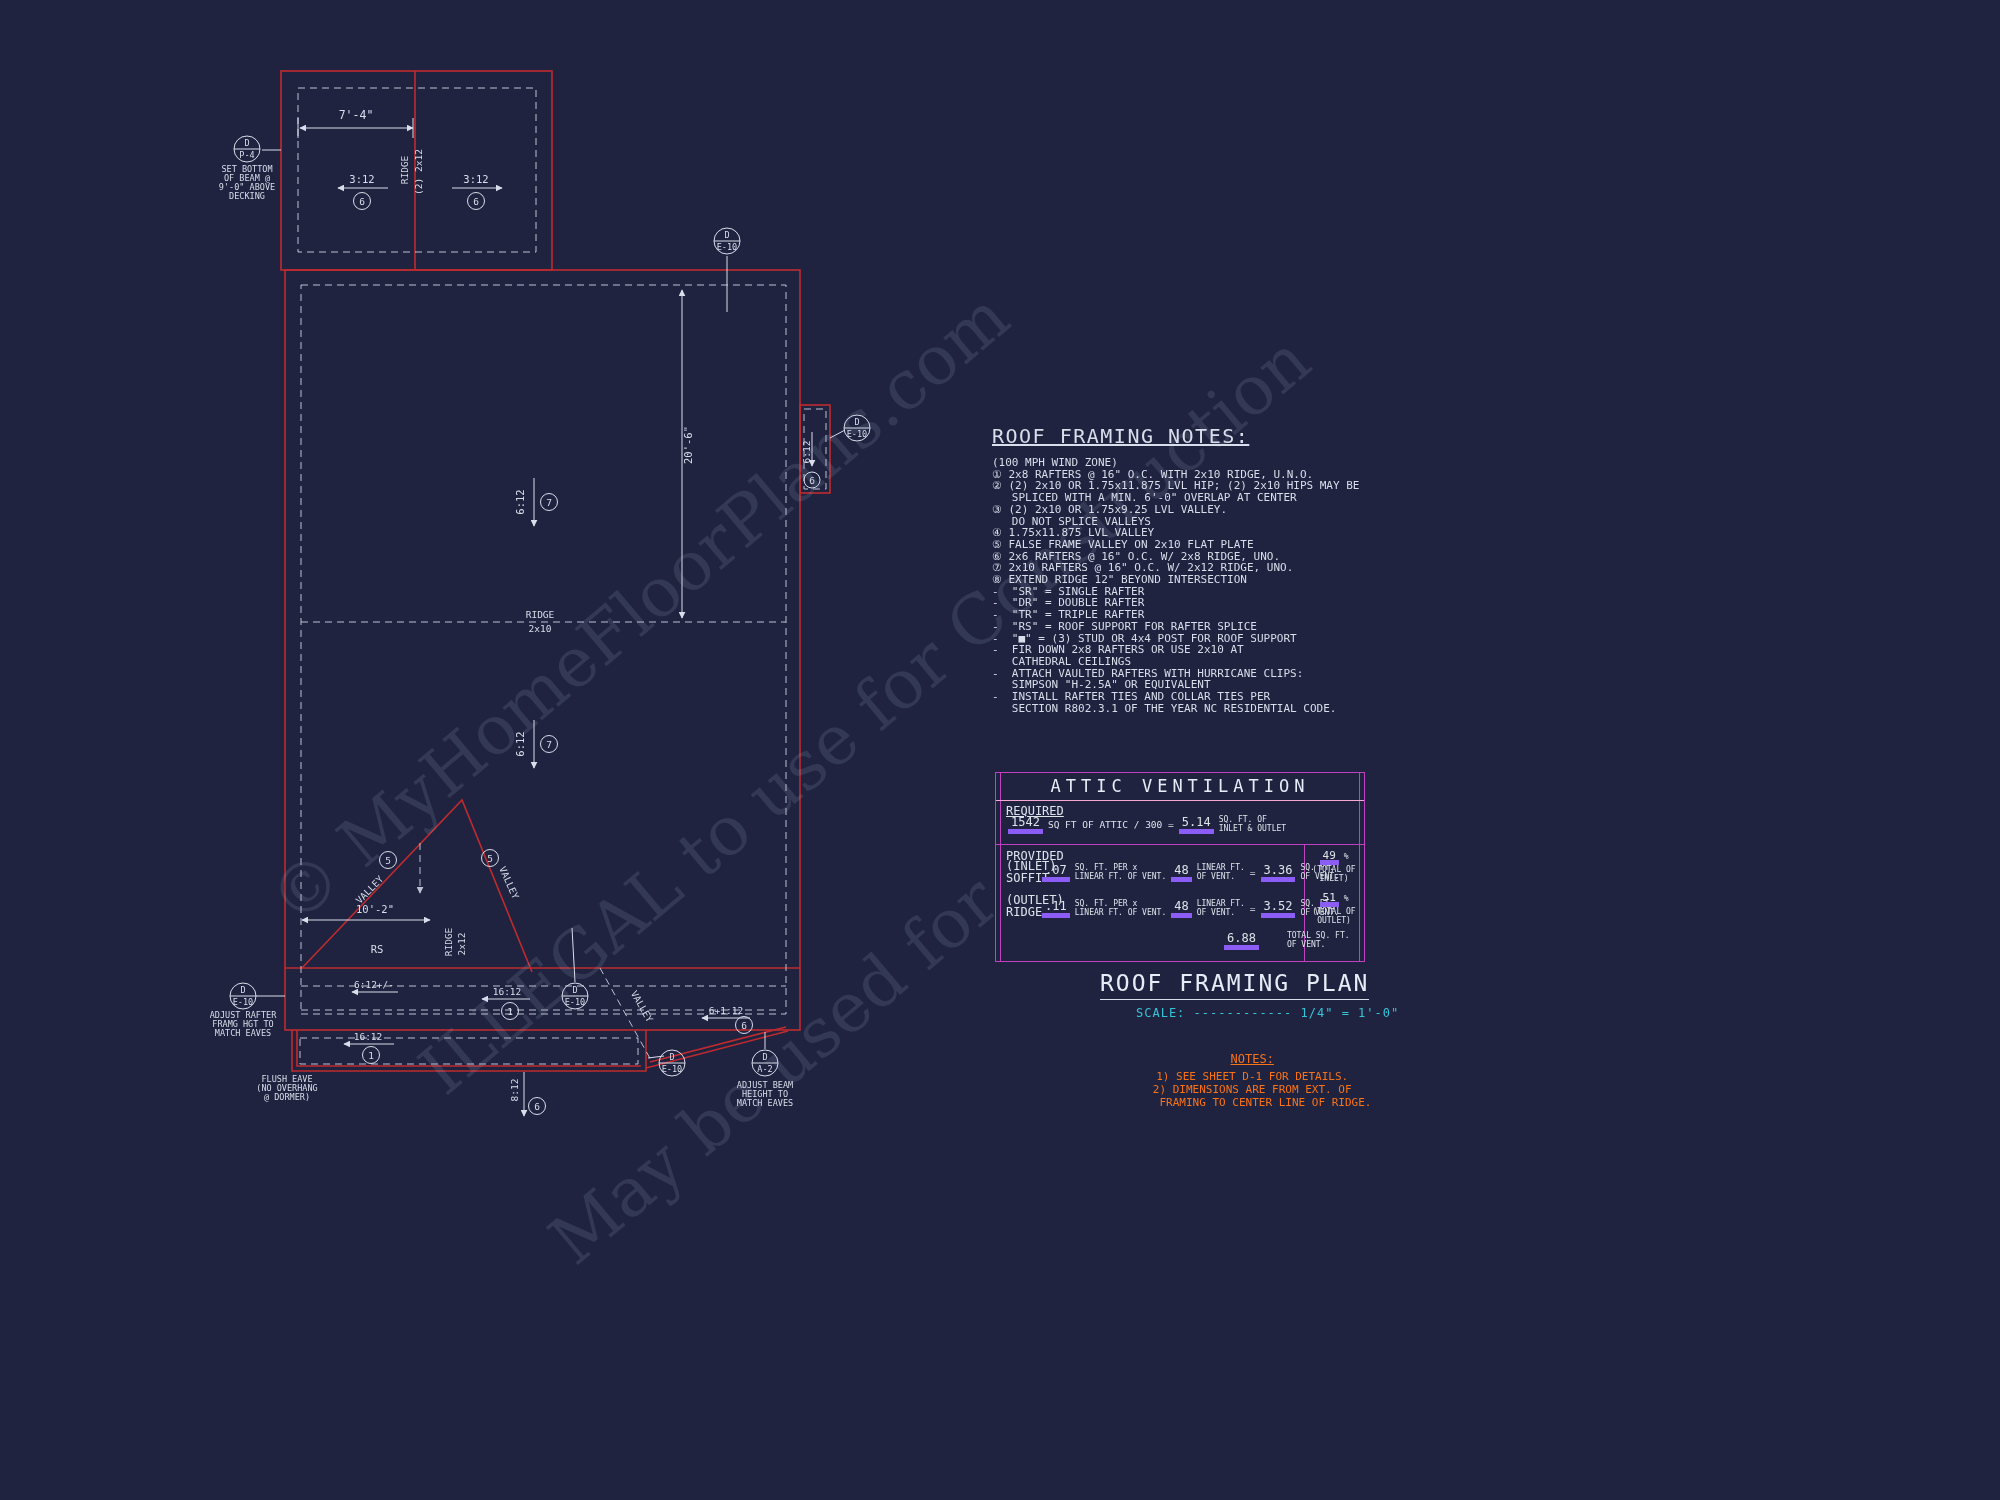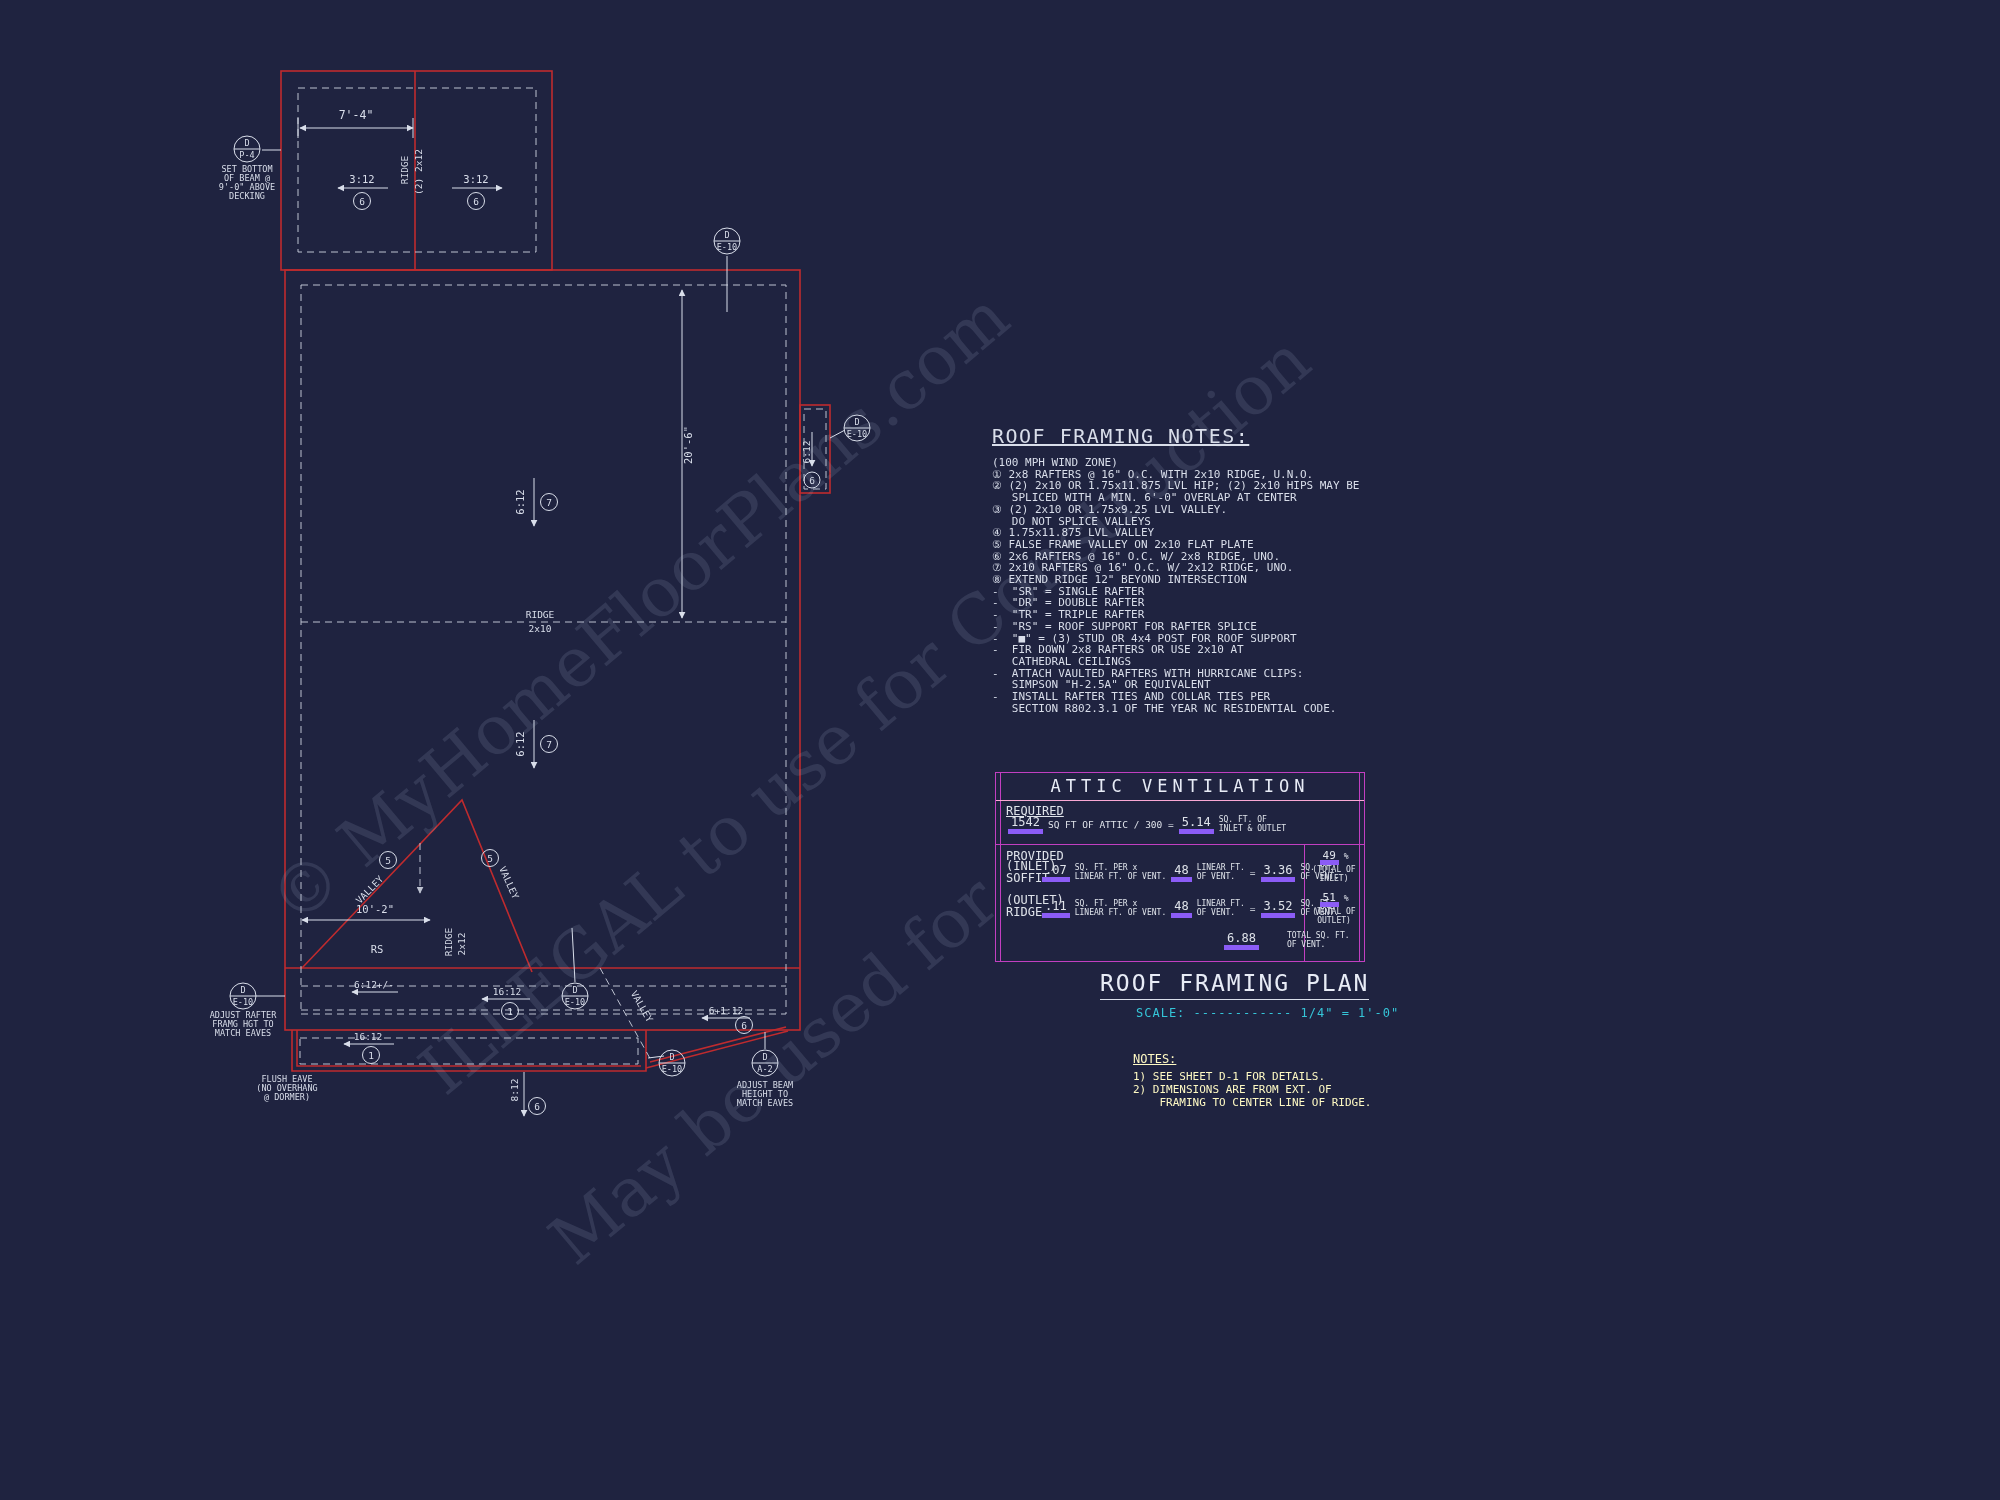--- a/index.html
+++ b/index.html
@@ -49,21 +49,21 @@
   .vt-stack { display:flex; flex-direction:column; font-size:8px; line-height:8.6px; }
   .vt-pct { position:absolute; left:311px; width:54px; text-align:center; font-size:8px; line-height:9px; }
   .vt-pct .vt-u { display:inline-block; font-size:11px; }
 
   
   #plan-title-block { position:absolute; left:1100px; top:970px; z-index:10; color:#e8ecf6; }
   .pt-main { font-size:23px; letter-spacing:2px; border-bottom:1px solid #d9deea; padding-bottom:3px; display:inline-block; }
   .pt-scale { margin-top:6px; margin-left:36px; font-size:12px; color:#35c5d8; letter-spacing:1px; }
 
   
-  #sheet-notes { position:absolute; left:1133px; top:1052px; z-index:10; color:#fef9c3; }
+  #sheet-notes { position:absolute; left:1133px; top:1052px; z-index:10; color:#f97316;text-align:center; }
   .sn-title { font-size:12px; text-decoration:underline; margin-bottom:4px; }
   .sn-line { font-size:11px; line-height:13px; white-space:pre; }
 </style>
 </head>
 <body>
 
 <div id="canvas">
 
   <svg width="900" height="1200" viewBox="0 0 900 1200" style="position:absolute;left:0;top:0;z-index:1">
     <defs>

